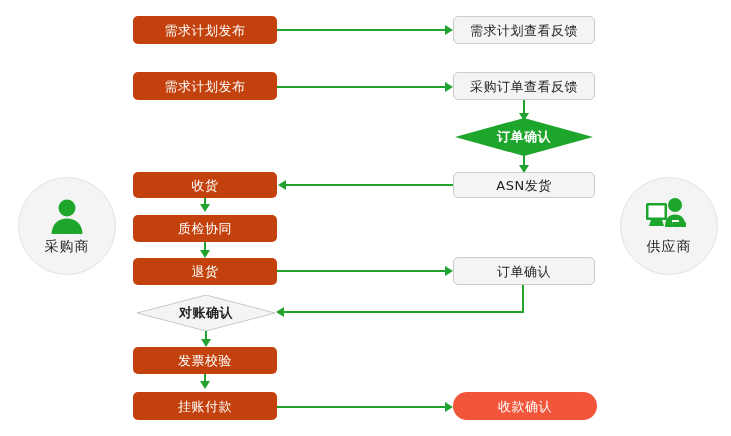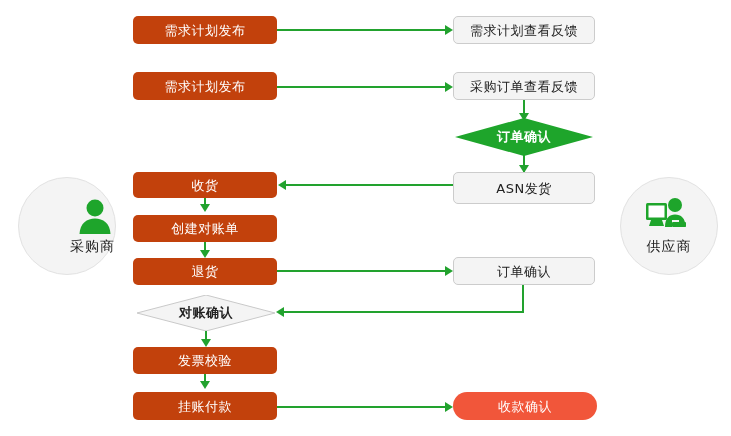--- a/index.html
+++ b/index.html
@@ -179,30 +179,30 @@
     <span>采购订单查看反馈</span>
   </div>
 
   <div class="diamond diamond-green" style="left:455px; top:118px; width:138px; height:38px;">
     <svg width="138" height="38" viewBox="0 0 138 38">
       <polygon points="69,0 138,19 69,38 0,19" fill="#1ea52b"></polygon>
     </svg>
     <div class="dlabel">订单确认</div>
   </div>
 
-  <div class="node node-gray" style="left:453px; top:172px; width:142px; height:32px;">
+  <div class="node node-gray" style="left:453px; top:172px; width:142px; height:26px;">
     <span>ASN发货</span>
   </div>
 
   <div class="node node-green" style="left:133px; top:172px; width:144px; height:26px;">
     <span>收货</span>
   </div>
 
   <div class="node node-green" style="left:133px; top:215px; width:144px; height:27px;">
-    <span>创建对账单</span>
+    <span>质检协同</span>
   </div>
 
   <div class="node node-green" style="left:133px; top:258px; width:144px; height:27px;">
     <span>退货</span>
   </div>
 
   <div class="node node-gray" style="left:453px; top:257px; width:142px; height:28px;">
     <span>订单确认</span>
   </div>
 
@@ -218,21 +218,21 @@
   </div>
 
   <div class="node node-green" style="left:133px; top:392px; width:144px; height:28px;">
     <span>挂账付款</span>
   </div>
 
   <div class="node node-red" style="left:453px; top:392px; width:144px; height:28px;">
     <span>收款确认</span>
   </div>
 
-  <div class="actor" style="left:18px; top:177px;align-items:flex-end;">
+  <div class="actor" style="left:18px; top:177px;">
     <span class="glyph">
       <svg width="40" height="40" viewBox="0 0 40 40">
         <circle cx="20" cy="12" r="8.5" fill="#1ea52b"></circle>
         <path d="M4.5 38 C5 27 12 22.5 20 22.5 C28 22.5 35 27 35.5 38 Z" fill="#1ea52b"></path>
       </svg>
     </span>
     <span class="alabel">采购商</span>
   </div>
 
   <div class="actor" style="left:620px; top:177px;">

